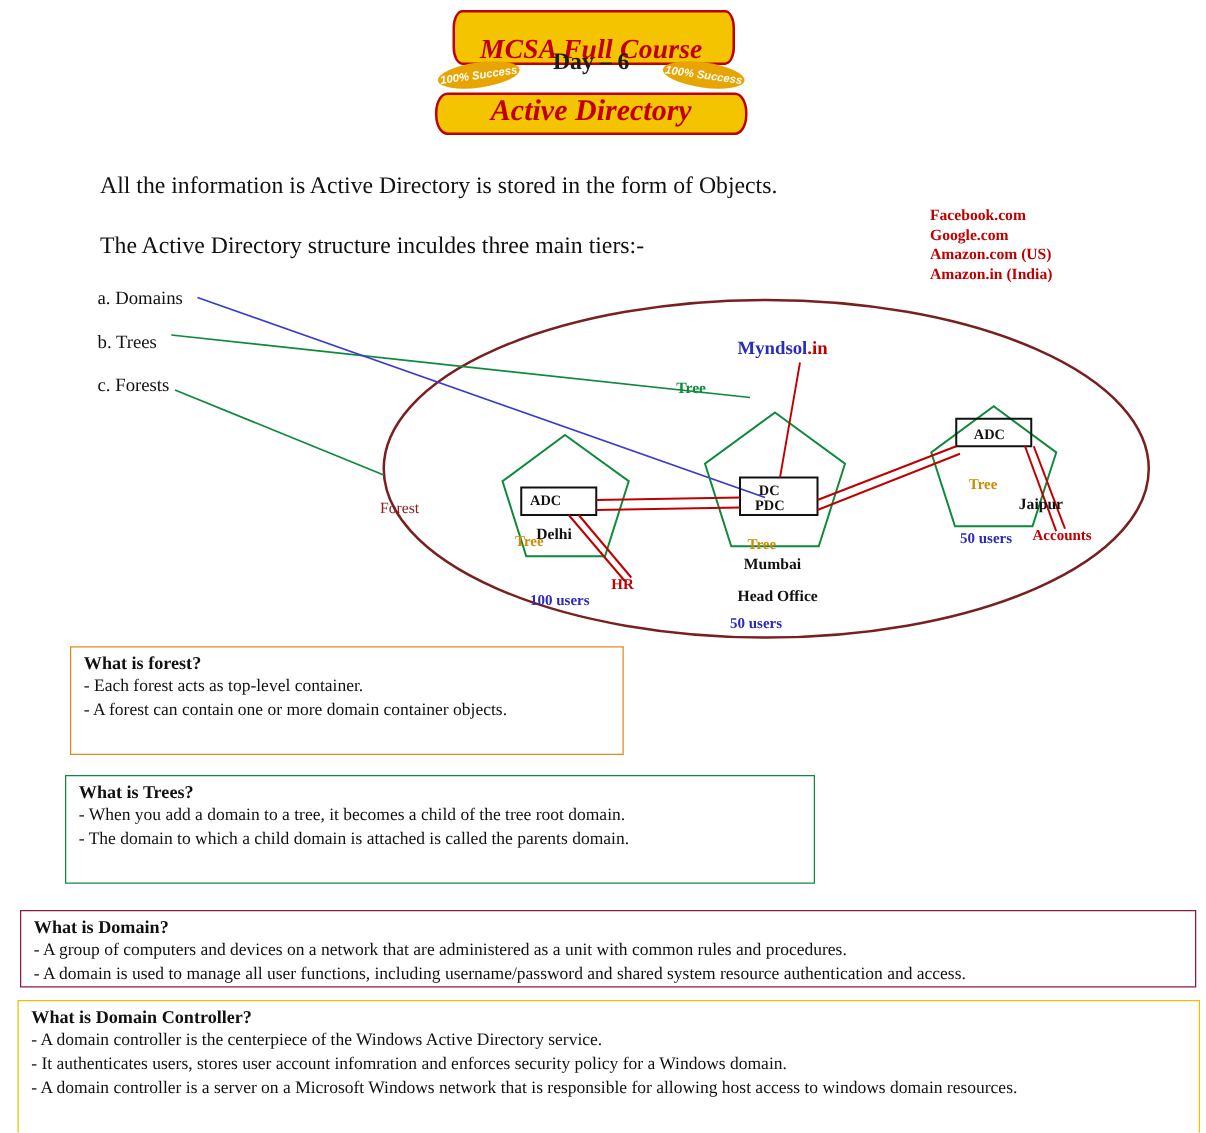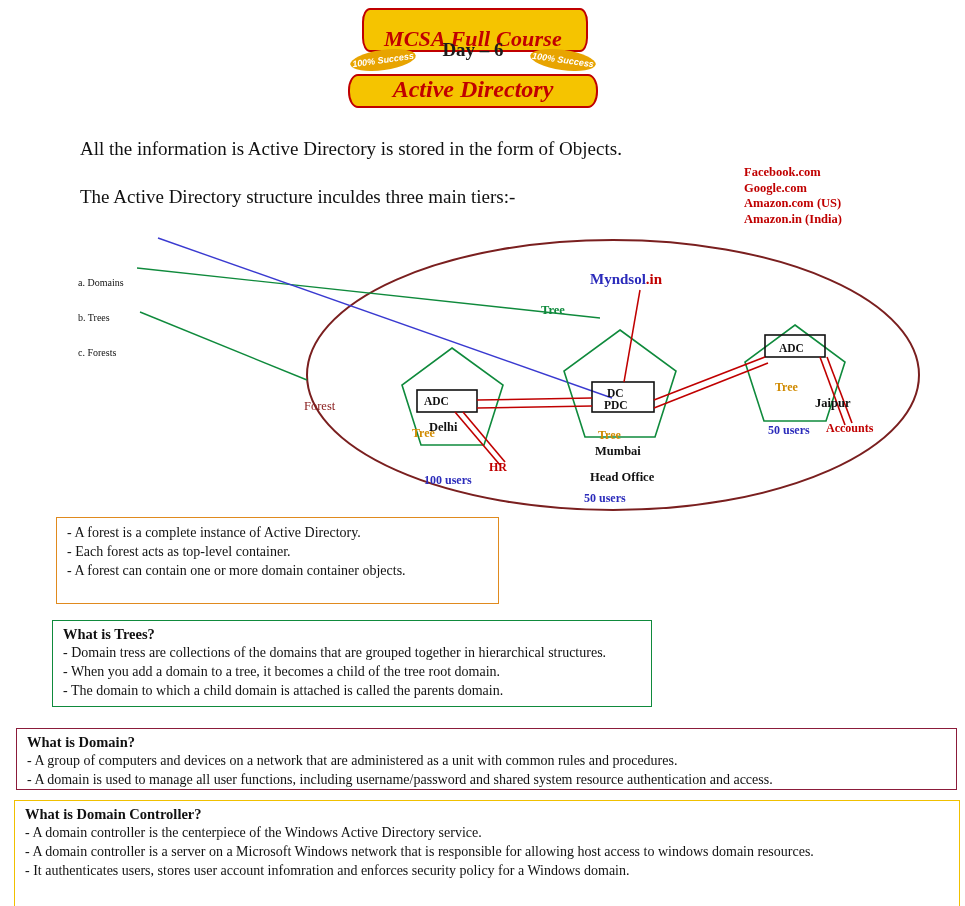--- a/index.html
+++ b/index.html
@@ -113,24 +113,23 @@
     font-size: 19px;
     color: #111111;
     white-space: nowrap;
   }
   #heading1 { left: 80px; top: 138px; }
   #heading2 { left: 80px; top: 186px; }
 
   .tier {
     position: absolute;
     font-family: "Liberation Serif", serif;
-    font-size: 10px;
+    font-size: 15px;
     color: #111111;
     white-space: nowrap;
-    margin-top: 46px;
   }
   #tier0 { left: 78px; top: 231px; }
   #tier1 { left: 78px; top: 266px; }
   #tier2 { left: 78px; top: 301px; }
 
   
   .sites {
     position: absolute;
     left: 744px;
     top: 165px;
@@ -283,43 +282,42 @@
 <div class="dlabel" id="lbl-hr">HR</div>
 <div class="dlabel" id="lbl-accounts">Accounts</div>
 <div class="dlabel" id="lbl-headoffice">Head Office</div>
 
 <div class="dlabel" id="lbl-users-delhi">100 users</div>
 <div class="dlabel" id="lbl-users-mumbai">50 users</div>
 <div class="dlabel" id="lbl-users-jaipur">50 users</div>
 
 <div class="box" id="box-forest">
   <div class="box-inner">
-    <p class="box-line">- A forest is a complete instance of Active Directory.</p>
+    <p class="box-title">What is forest?</p>
     <p class="box-line">- Each forest acts as top-level container.</p>
     <p class="box-line">- A forest can contain one or more domain container objects.</p>
   </div>
 </div>
 
 <div class="box" id="box-trees">
   <div class="box-inner">
     <p class="box-title">What is Trees?</p>
-    <p class="box-line">- Domain tress are collections of the domains that are grouped together in hierarchical structures.</p>
     <p class="box-line">- When you add a domain to a tree, it becomes a child of the tree root domain.</p>
     <p class="box-line">- The domain to which a child domain is attached is called the parents domain.</p>
   </div>
 </div>
 
 <div class="box" id="box-domain">
   <div class="box-inner">
     <p class="box-title">What is Domain?</p>
     <p class="box-line">- A group of computers and devices on a network that are administered as a unit with common rules and procedures.</p>
     <p class="box-line">- A domain is used to manage all user functions, including username/password and shared system resource authentication and access.</p>
   </div>
 </div>
 
 <div class="box" id="box-dc">
   <div class="box-inner">
     <p class="box-title">What is Domain Controller?</p>
     <p class="box-line">- A domain controller is the centerpiece of the Windows Active Directory service.</p>
+    <p class="box-line">- It authenticates users, stores user account infomration and enforces security policy for a Windows domain.</p>
     <p class="box-line">- A domain controller is a server on a Microsoft Windows network that is responsible for allowing host access to windows domain resources.</p>
-    <p class="box-line">- It authenticates users, stores user account infomration and enforces security policy for a Windows domain.</p>
   </div>
 </div>
 
 </body></html>

